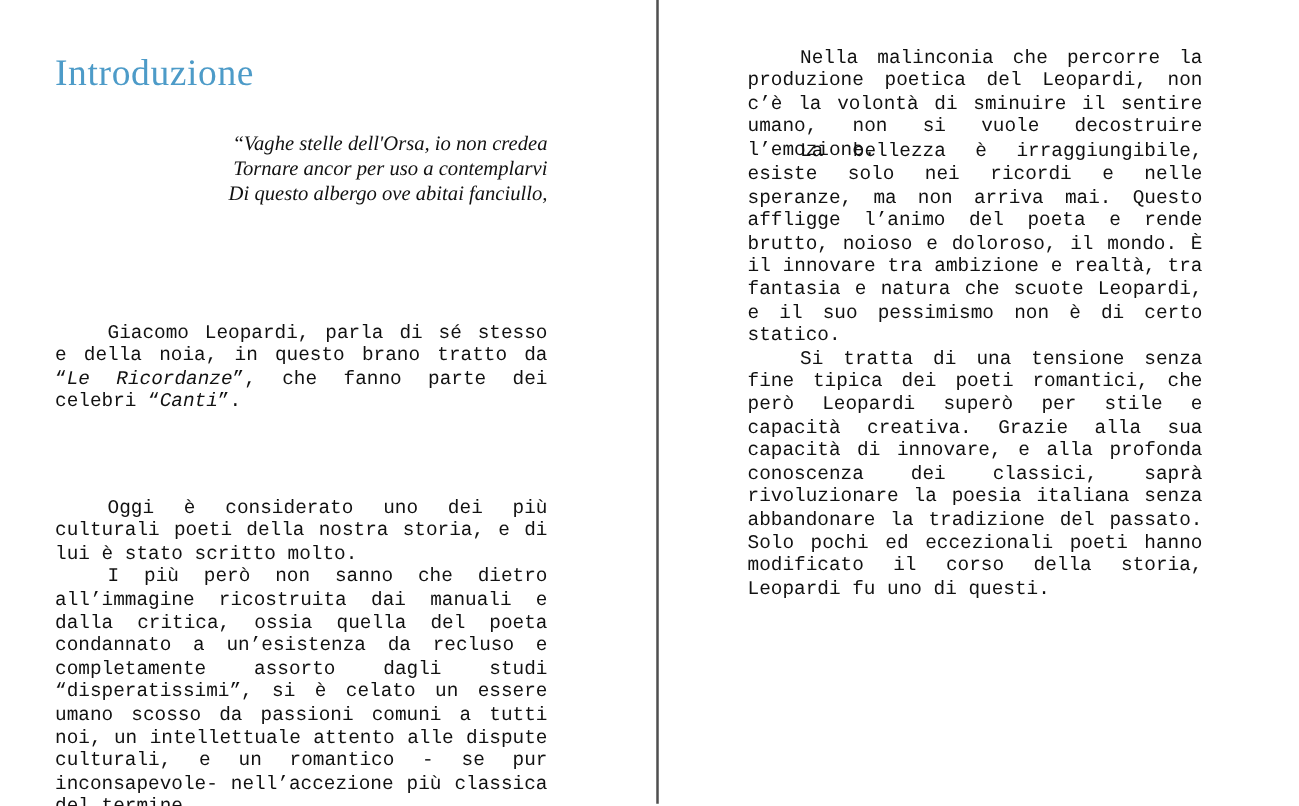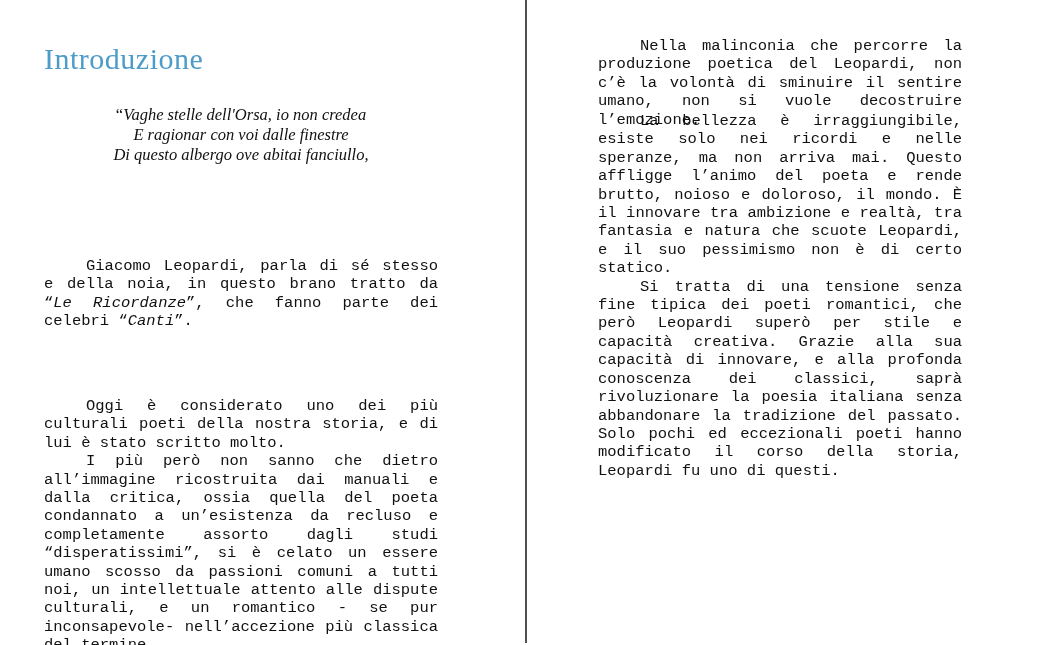--- a/index.html
+++ b/index.html
@@ -47,21 +47,21 @@
     position: absolute;
     left: 0;
     top: 105px;
     width: 100%;
     font-size: 16.5px;
   }
   .quote p {
     margin: 0;
     line-height: 20px;
     text-indent: 0;
-    text-align: center;
+    text-align: right;
     font-style: italic;
   }
   .quote p .rm { font-style: normal; }
 
   .body-block {
     position: absolute;
     left: 0;
     width: 100%;
     font-size: 15.5px;
   }
@@ -84,21 +84,21 @@
 
 <div class="canvas">
 
   <div class="divider" style="background: rgb(79, 79, 79);"></div>
 
   <section class="page page-left">
     <h1 class="page-title" style="color: rgb(77, 155, 200);">Introduzione</h1>
 
     <div class="quote">
         <p><span class="rm">“</span><span class="it">Vaghe stelle dell'Orsa, io non credea</span></p>
-        <p><span class="it">E ragionar con voi dalle finestre</span></p>
+        <p><span class="it">Tornare ancor per uso a contemplarvi</span></p>
         <p><span class="it">Di questo albergo ove abitai fanciullo,</span></p>
       </div>
 
     <div class="body-block blockA">
         <p><span class="rm">Giacomo Leopardi, parla di sé stesso e della noia, in questo brano tratto da “</span><span class="it">Le Ricordanze</span><span class="rm">”, che fanno parte dei celebri “</span><span class="it">Canti</span><span class="rm">”.</span></p>
       </div>
 
     <div class="body-block blockB">
         <p><span class="rm">Oggi è considerato uno dei più culturali poeti della nostra storia, e di lui è stato scritto molto.</span></p>
         <p><span class="rm">I più però non sanno che dietro all’immagine ricostruita dai manuali e dalla critica, ossia quella del poeta condannato a un’esistenza da recluso e completamente assorto dagli studi “disperatissimi”, si è celato un essere umano scosso da passioni comuni a tutti noi, un intellettuale attento alle dispute culturali, e un romantico - se pur inconsapevole- nell’accezione più classica del termine.</span></p>

